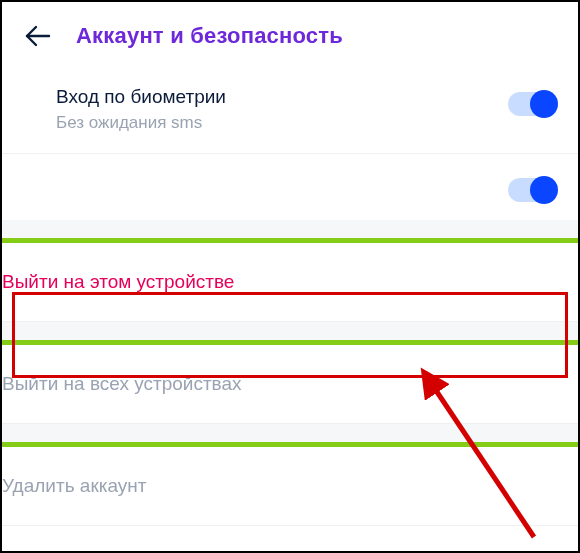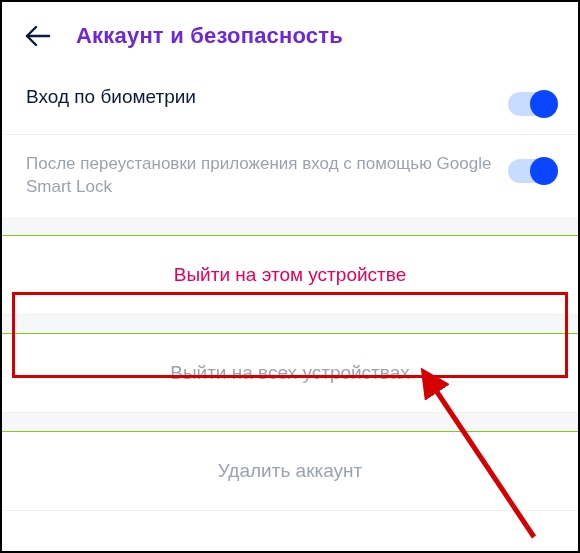--- a/index.html
+++ b/index.html
@@ -27,20 +27,21 @@
   font-weight: 700;
   color: #6d28d9;
   margin-left: 24px;
   letter-spacing: 0.2px;
 }
 .row {
   display: flex;
   align-items: flex-start;
   justify-content: flex-start;
   padding: 18px 22px 18px 24px;
+  margin-left: 30px;
 }
 .row-text { flex: 1; }
 .row-title {
   font-size: 19px;
   color: #0b1b3a;
   font-weight: 400;
   margin-bottom: 4px;
 }
 .row-sub {
   font-size: 17px;
@@ -62,25 +63,25 @@
   width: 28px; height: 28px;
   border-radius: 50%;
   background: #0a46ff;
 }
 .divider { height: 1px; background: #eef0f4; }
 .gap { height: 18px; background: #f6f7f9; }
 .action-btn {
   width: 100%;
   background: #fff;
   border: none;
-  border-top: 1px solid #84cc16;
+  border-top: 5px solid #84cc16;
   border-bottom: 1px solid #eef0f4;
   padding: 28px 0;
   font-size: 19px;
-  text-align: center;
+  text-align: left;
   cursor: pointer;
   color: #9aa3b2;
   font-family: inherit;
 }
 .action-btn.primary {
   color: #e5005a;
   font-weight: 500;
 }
 .highlight-box {
   position: absolute;
@@ -108,31 +109,31 @@
         <line x1="2" y1="11" x2="24" y2="11"></line>
         <polyline points="11,2 2,11 11,20"></polyline>
       </svg>
   </button>
   <h1 class="page-title">Аккаунт и безопасность</h1>
 </div>
 
 <div class="row">
   <div class="row-text">
     <div class="row-title">Вход по биометрии</div>
+    <div class="row-sub">Без ожидания sms</div>
   </div>
   <div class="toggle">
       <div class="knob"></div>
     </div>
 </div>
 
 <div class="divider"></div>
 
 <div class="row">
   <div class="row-text">
-    <div class="row-sub">После переустановки приложения вход с помощью Google Smart Lock</div>
   </div>
   <div class="toggle">
       <div class="knob"></div>
     </div>
 </div>
 
 <div class="gap"></div>
 
 <button class="action-btn primary">Выйти на этом устройстве</button>
 

